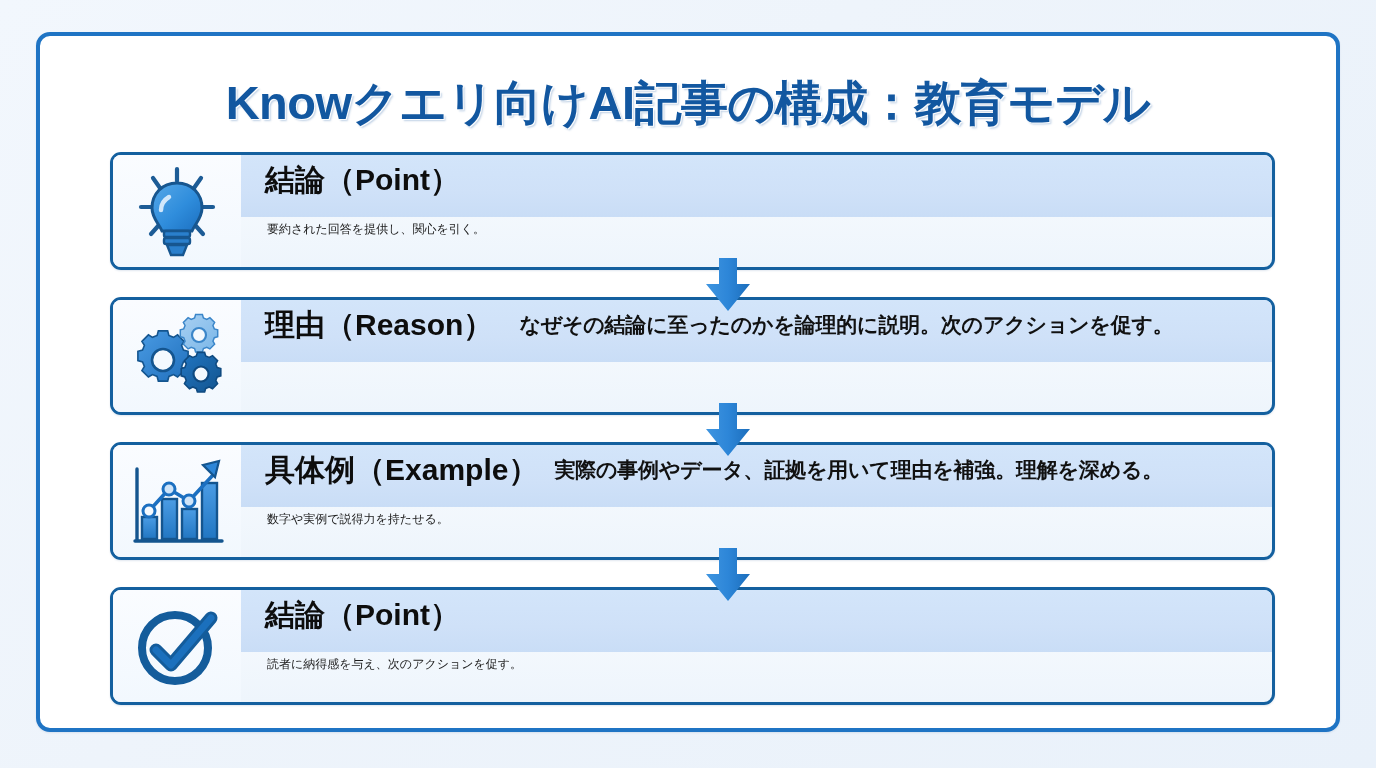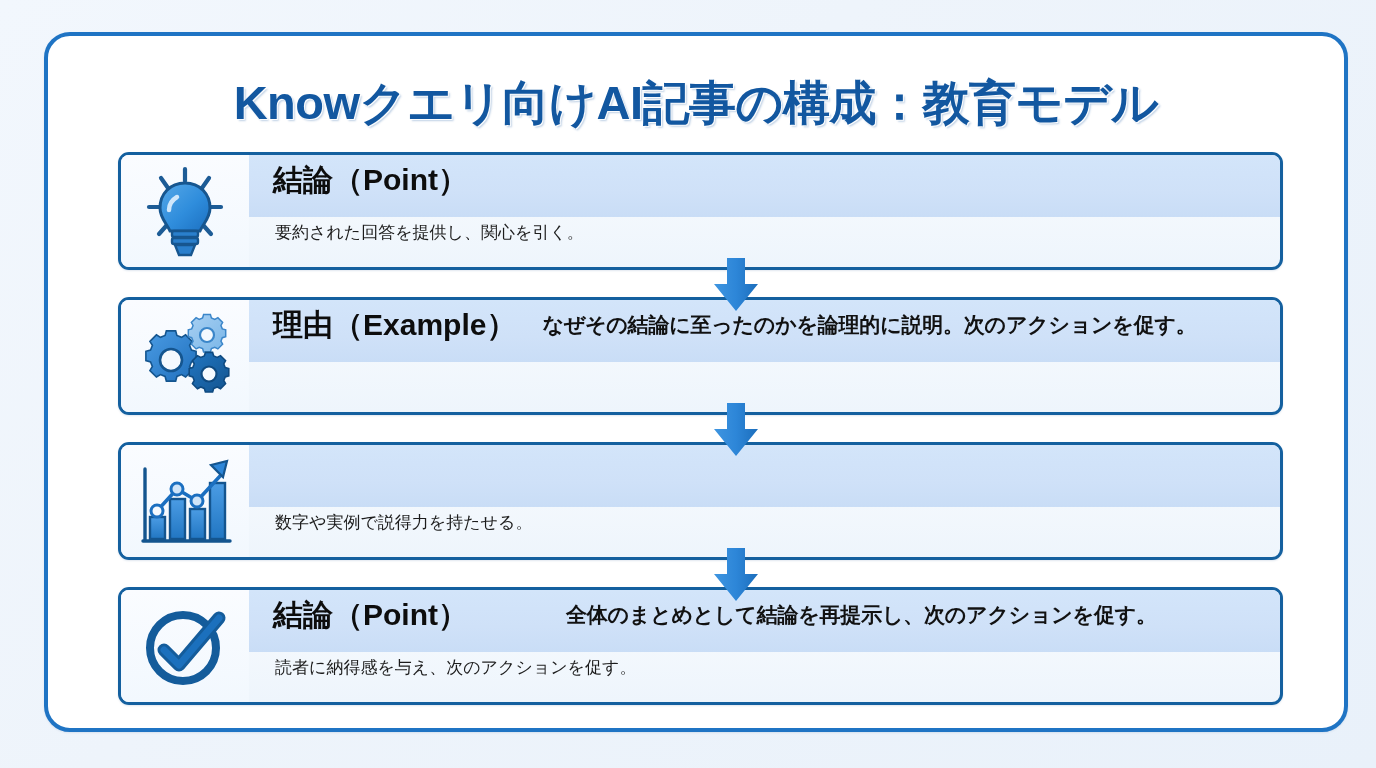--- a/index.html
+++ b/index.html
@@ -20,24 +20,23 @@
   }
   
   .outer-frame {
     position: absolute;
     left: 36px;
     top: 32px;
     width: 1304px;
     height: 700px;
     box-sizing: border-box;
     border: 4px solid #1f74c4;
-    border-radius: 26px;
+    border-radius: 14px;
     background: #ffffff;
     box-shadow: 0 1px 2px rgba(20,70,130,0.10);
-    margin-left: 8px;
   }
   
   .title {
     position: absolute;
     left: 0;
     top: 36px;
     width: 100%;
     text-align: center;
     font-size: 47px;
     font-weight: bold;
@@ -106,21 +105,21 @@
     font-size: 21px;
     font-weight: bold;
     color: #111111;
     white-space: nowrap;
     letter-spacing: -0.2px;
   }
   .row-sub {
     position: absolute;
     left: 26px;
     top: 66px;
-    font-size: 17px;
+    font-size: 12px;
     font-weight: normal;
     color: #1c1c1c;
     white-space: nowrap;
   }
   
   .gap-1 { width: 46px; }
   .gap-2 { width: 26px; }
   .gap-3 { width: 16px; }
   .gap-4 { width: 98px; }
 
@@ -222,21 +221,21 @@
           <circle cx="70" cy="25" r="7" fill="#f4f9fe" stroke="#3b86c9" stroke-width="2.2"></circle>
 
           <g transform="translate(72,64)" stroke="#0f4a80" stroke-width="2.2" fill="url(#gDark)">
             <path d="M-5,-21 L5,-21 L6.5,-16 L11.5,-14 L16,-16.5 L23,-9.5 L20.5,-5 L22.5,0 L27.5,1.5 L27.5,11.5 L22.5,13 L20.5,18 L23,22.5 L16,29.5 L11.5,27 L6.5,29 L5,34 L-5,34 L-6.5,29 L-11.5,27 L-16,29.5 L-23,22.5 L-20.5,18 L-22.5,13 L-27.5,11.5 L-27.5,1.5 L-22.5,0 L-20.5,-5 L-23,-9.5 L-16,-16.5 L-11.5,-14 L-6.5,-16 Z" transform="scale(0.72) translate(0,-9)"></path>
           </g>
           <circle cx="72" cy="64" r="7.5" fill="#f4f9fe" stroke="#0f4a80" stroke-width="2.2"></circle>
         </svg>
       </div>
       <div class="card-body">
         <div class="row-main">
-          <span class="row-title">理由（Example）</span>
+          <span class="row-title">理由（Reason）</span>
           <span class="gap-2"></span>
           <span class="row-desc">なぜその結論に至ったのかを論理的に説明。次のアクションを促す。</span>
         </div>
       </div>
     </div>
 
     <div class="arrow" style="top:367px">
       <svg width="48" height="54" viewBox="0 0 48 54">
         <path d="M15 0 L33 0 L33 26 L46 26 L24 53 L2 26 L15 26 Z" fill="url(#arrG)"></path>
       </svg>
@@ -262,20 +261,25 @@
           <line x1="6" y1="86" x2="93" y2="86" stroke="#14558f" stroke-width="3.4" stroke-linecap="round"></line>
 
           <polyline points="20,56 40,34 60,46 84,20" fill="none" stroke="#1b6fc0" stroke-width="3.6" stroke-linejoin="round"></polyline>
           <path d="M74 10 L90 6 L86 22 Z" fill="#2d86d8" stroke="#14558f" stroke-width="2.2"></path>
           <circle cx="20" cy="56" r="6" fill="#f4f9fe" stroke="#1b6fc0" stroke-width="3"></circle>
           <circle cx="40" cy="34" r="6" fill="#cfe4f8" stroke="#1b6fc0" stroke-width="3"></circle>
           <circle cx="60" cy="46" r="6" fill="#cfe4f8" stroke="#1b6fc0" stroke-width="3"></circle>
         </svg>
       </div>
       <div class="card-body">
+        <div class="row-main">
+          <span class="row-title">具体例（Example）</span>
+          <span class="gap-3"></span>
+          <span class="row-desc">実際の事例やデータ、証拠を用いて理由を補強。理解を深める。</span>
+        </div>
         <div class="row-sub">数字や実例で説得力を持たせる。</div>
       </div>
     </div>
 
     <div class="arrow" style="top:512px">
       <svg width="48" height="54" viewBox="0 0 48 54">
         <path d="M15 0 L33 0 L33 26 L46 26 L24 53 L2 26 L15 26 Z" fill="url(#arrG)"></path>
       </svg>
     </div>
 
@@ -285,20 +289,19 @@
         <svg width="96" height="92" viewBox="0 0 96 92">
           <circle cx="46" cy="48" r="33" fill="none" stroke="#145c9b" stroke-width="8"></circle>
           <path d="M27 50 L42 65 L82 18" fill="none" stroke="#145c9b" stroke-width="13" stroke-linecap="round" stroke-linejoin="round"></path>
           <path d="M27 50 L42 65 L82 18" fill="none" stroke="#1b70bd" stroke-width="7" stroke-linecap="round" stroke-linejoin="round"></path>
         </svg>
       </div>
       <div class="card-body">
         <div class="row-main">
           <span class="row-title">結論（Point）</span>
           <span class="gap-4"></span>
-          <span class="row-desc">全体のまとめとして結論を再提示し、次のアクションを促す。</span>
         </div>
         <div class="row-sub">読者に納得感を与え、次のアクションを促す。</div>
       </div>
     </div>
 
   </div>
 </div>
 
 </body></html>

